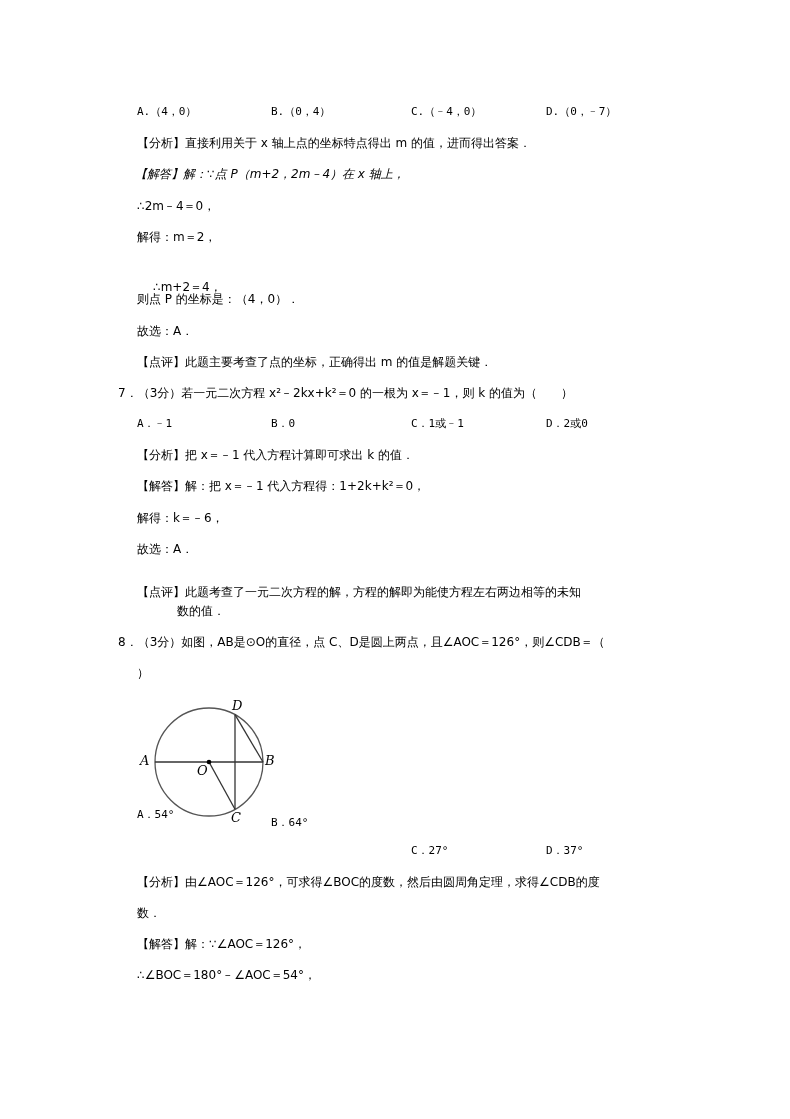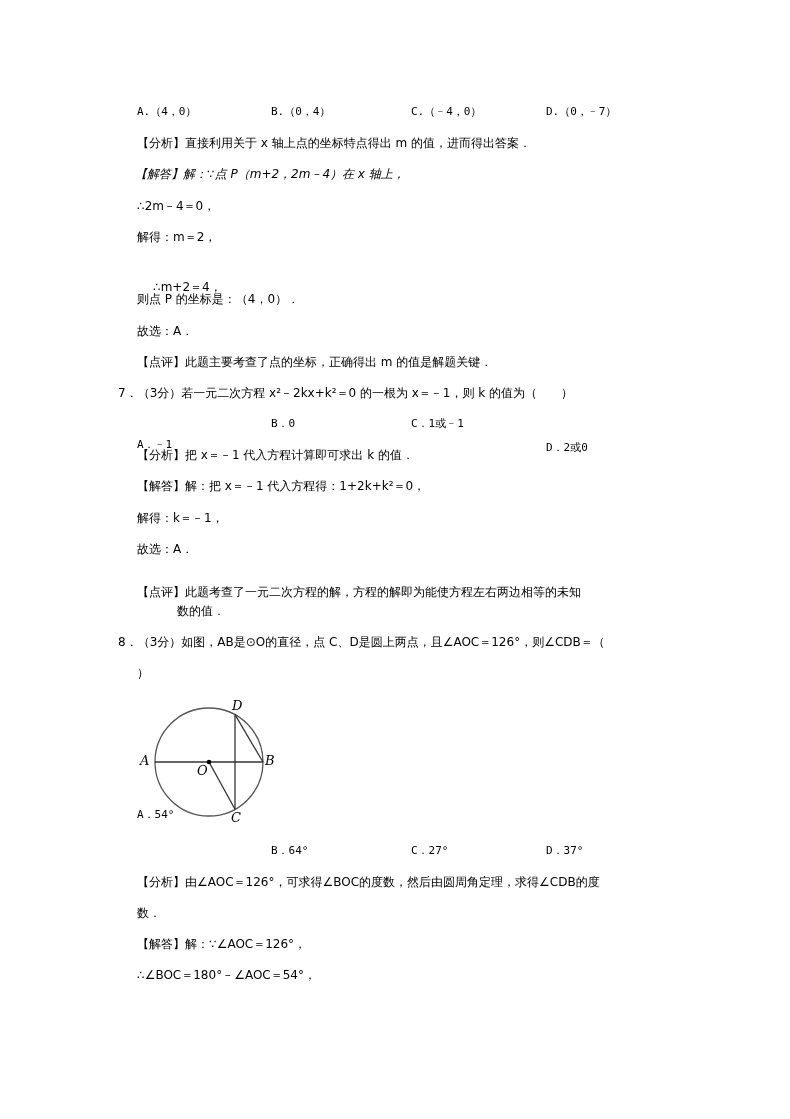--- a/index.html
+++ b/index.html
@@ -27,32 +27,32 @@
 <div class="line" style="left:137px; top:197px;">∴2m﹣4＝0，</div>
 <div class="line" style="left:137px; top:228px;">解得：m＝2，</div>
 <div class="line" style="left:153px; top:259px;margin-top:19px;">∴m+2＝4，</div>
 <div class="line" style="left:137px; top:290px;">则点 P 的坐标是：（4，0）．</div>
 <div class="line" style="left:137px; top:322px;">故选：A．</div>
 <div class="line" style="left:137px; top:353px;">
   <span>【点评】</span><span>此题主要考查了点的坐标，正确得出 m 的值是解题关键．</span>
 </div>
 
 <div class="line" style="left:118px; top:384px;">7．（3分）若一元二次方程 x²﹣2kx+k²＝0 的一根为 x＝﹣1，则 k 的值为（　　）</div>
-<div class="opt" style="left:137px; top:436px;">A．﹣1</div>
+<div class="opt" style="left:137px; top:415px;">A．﹣1</div>
 <div class="opt" style="left:271px; top:415px;">B．0</div>
 <div class="opt" style="left:411px; top:415px;">C．1或﹣1</div>
-<div class="opt" style="left:546px; top:415px;margin-top:24px;">D．2或0</div>
+<div class="opt" style="left:546px; top:415px;">D．2或0</div>
 
 <div class="line" style="left:137px; top:446px;">
   <span>【分析】</span><span>把 x＝﹣1 代入方程计算即可求出 k 的值．</span>
 </div>
 <div class="line" style="left:137px; top:477px;">
   <span>【解答】</span><span>解：把 x＝﹣1 代入方程得：1+2k+k²＝0，</span>
 </div>
-<div class="line" style="left:137px; top:509px;">解得：k＝﹣1，</div>
+<div class="line" style="left:137px; top:509px;">解得：k＝﹣6，</div>
 <div class="line" style="left:137px; top:540px;">故选：A．</div>
 <div class="line" style="left:137px; top:571px;margin-top:12px;">
   <span>【点评】</span><span>此题考查了一元二次方程的解，方程的解即为能使方程左右两边相等的未知</span>
 </div>
 <div class="line" style="left:137px; top:602px;margin-left:40px;">数的值．</div>
 
 <div class="line" style="left:118px; top:633px;">8．（3分）如图，AB是⊙O的直径，点 C、D是圆上两点，且∠AOC＝126°，则∠CDB＝（</div>
 <div class="line" style="left:137px; top:664px;">）</div>
 
 <div class="figure">
@@ -70,21 +70,21 @@
     <circle cx="74" cy="70" r="2.3" fill="#000"></circle>
   </svg>
   <span class="fig-label" style="left:5px; top:61px;">A</span>
   <span class="fig-label" style="left:130px; top:61px;">B</span>
   <span class="fig-label" style="left:96px; top:118px;">C</span>
   <span class="fig-label" style="left:97px; top:6px;">D</span>
   <span class="fig-label" style="left:62px; top:71px;">O</span>
 </div>
 
 <div class="opt" style="left:137px; top:806px;">A．54°</div>
-<div class="opt" style="left:271px; top:842px;">B．64°</div>
+<div class="opt" style="left:271px; top:814px;">B．64°</div>
 <div class="opt" style="left:411px; top:842px;">C．27°</div>
 <div class="opt" style="left:546px; top:842px;">D．37°</div>
 
 <div class="line" style="left:137px; top:873px;">
   <span>【分析】</span><span>由∠AOC＝126°，可求得∠BOC的度数，然后由圆周角定理，求得∠CDB的度</span>
 </div>
 <div class="line" style="left:137px; top:904px;">数．</div>
 <div class="line" style="left:137px; top:935px;">
   <span>【解答】</span><span>解：∵∠AOC＝126°，</span>
 </div>

